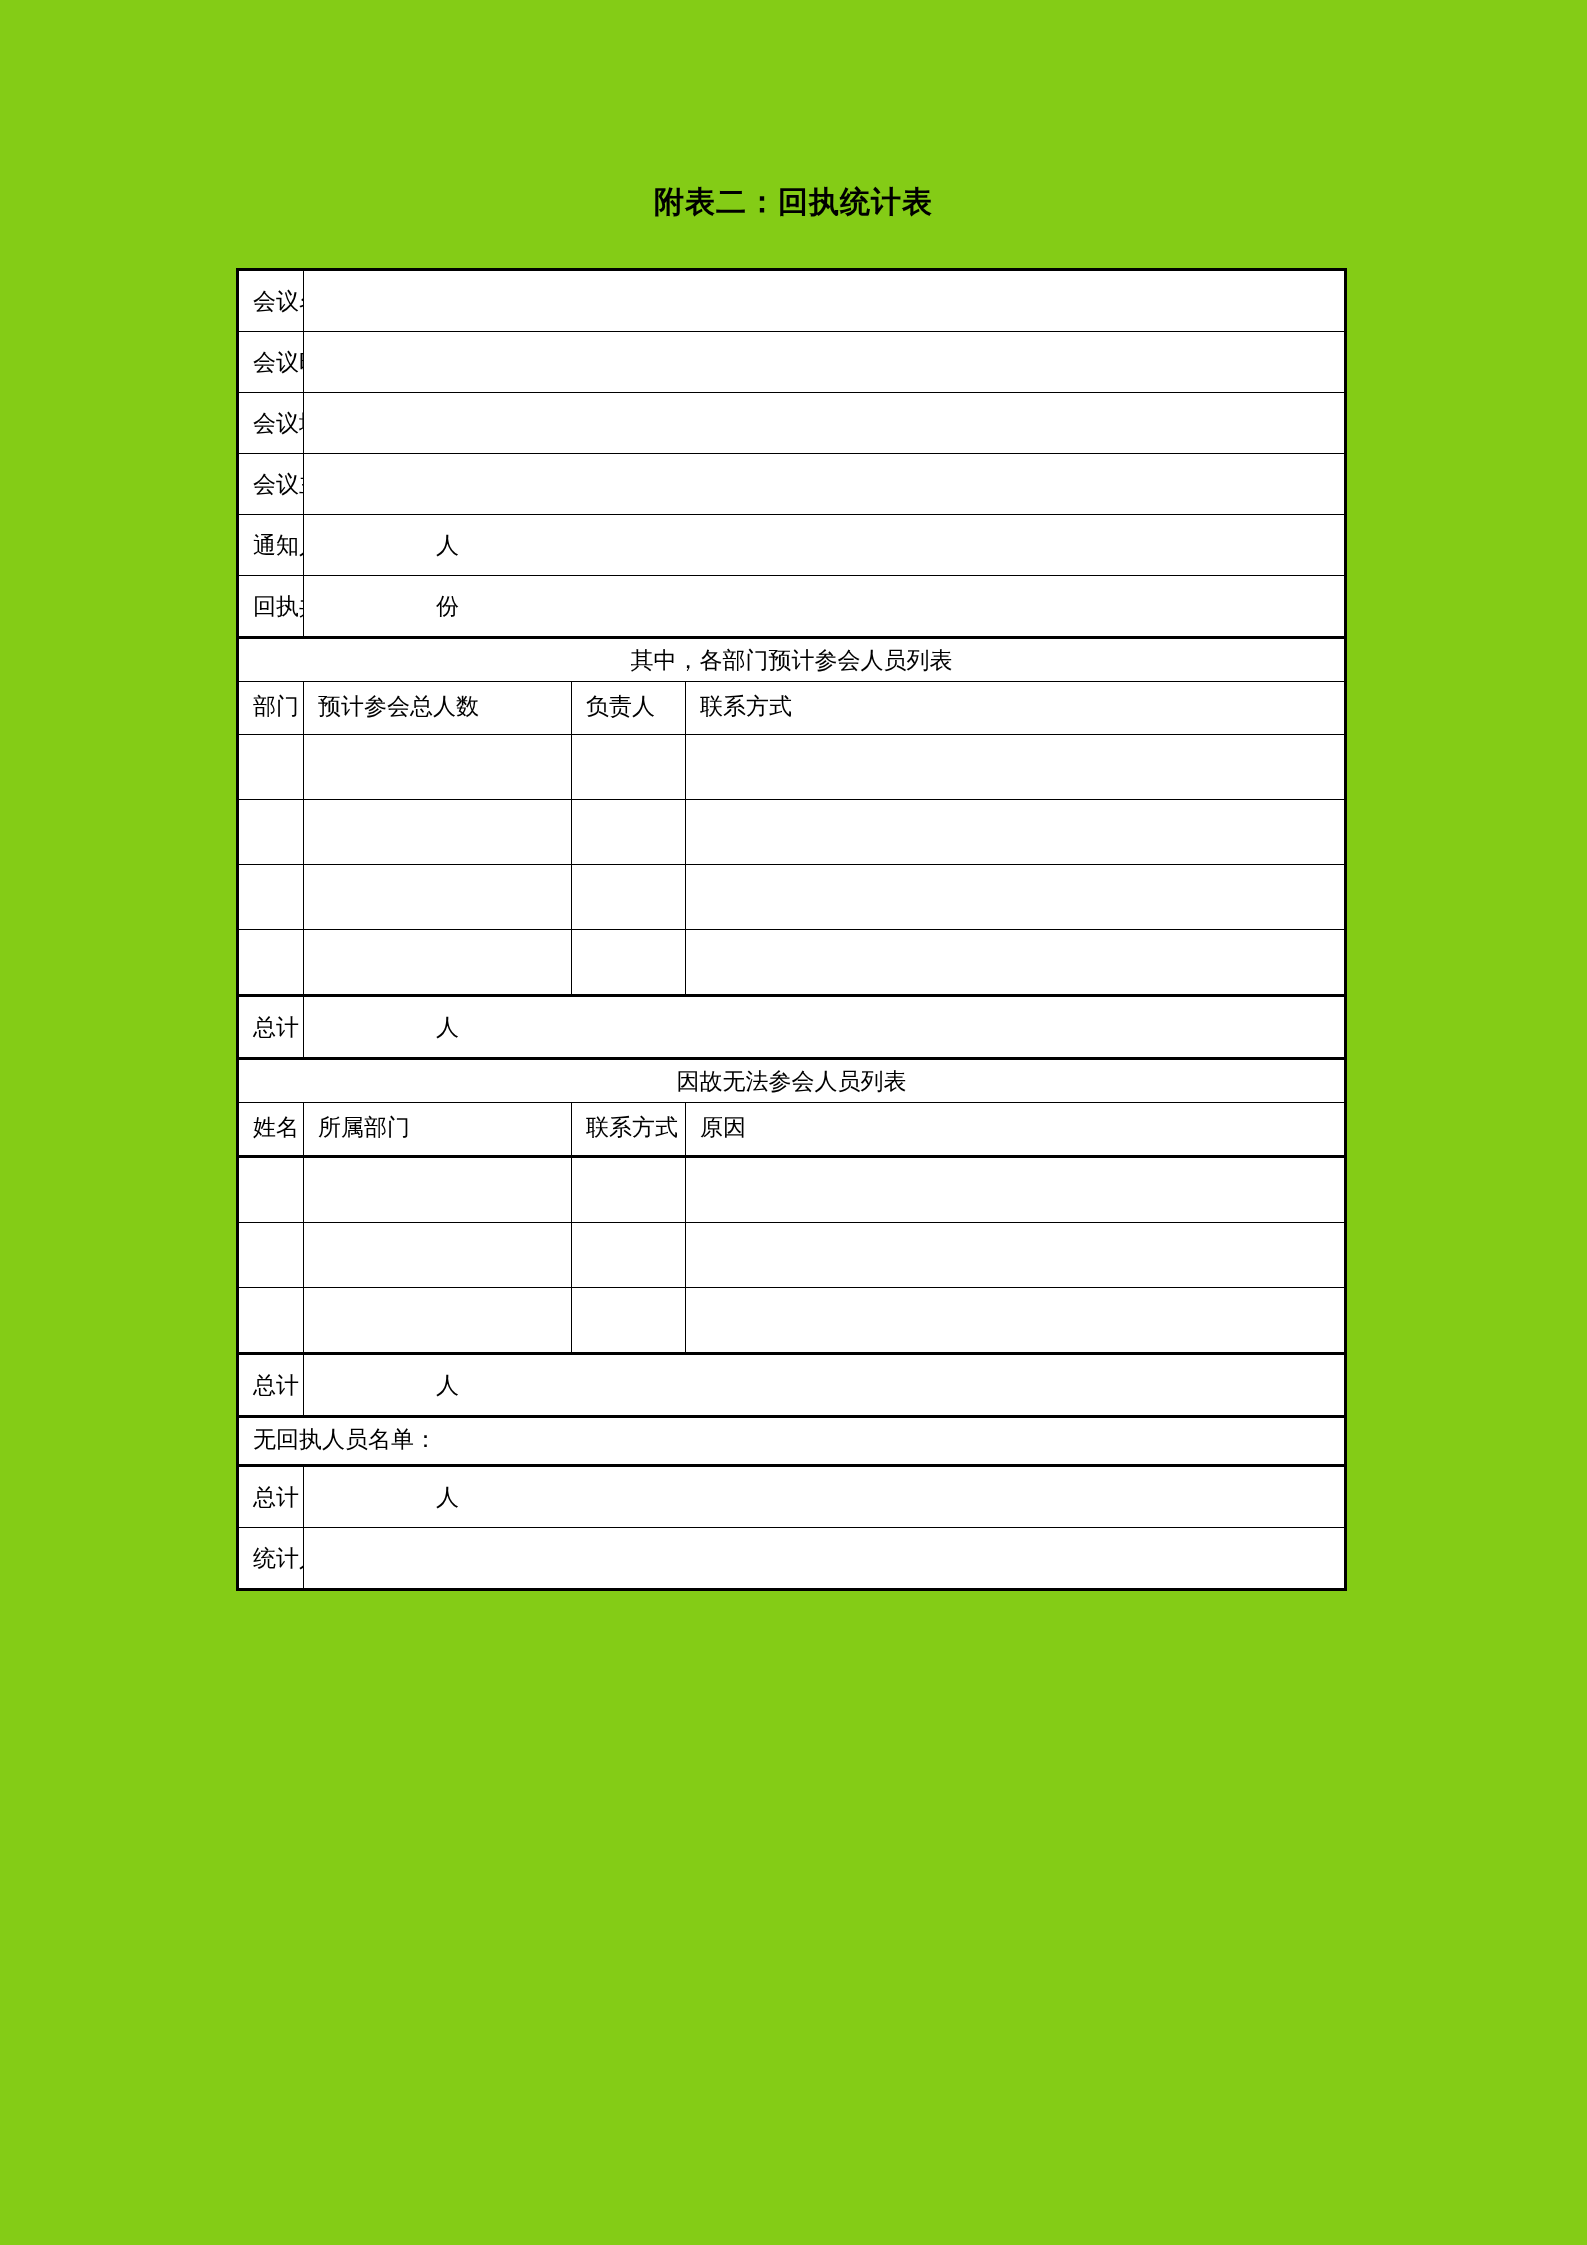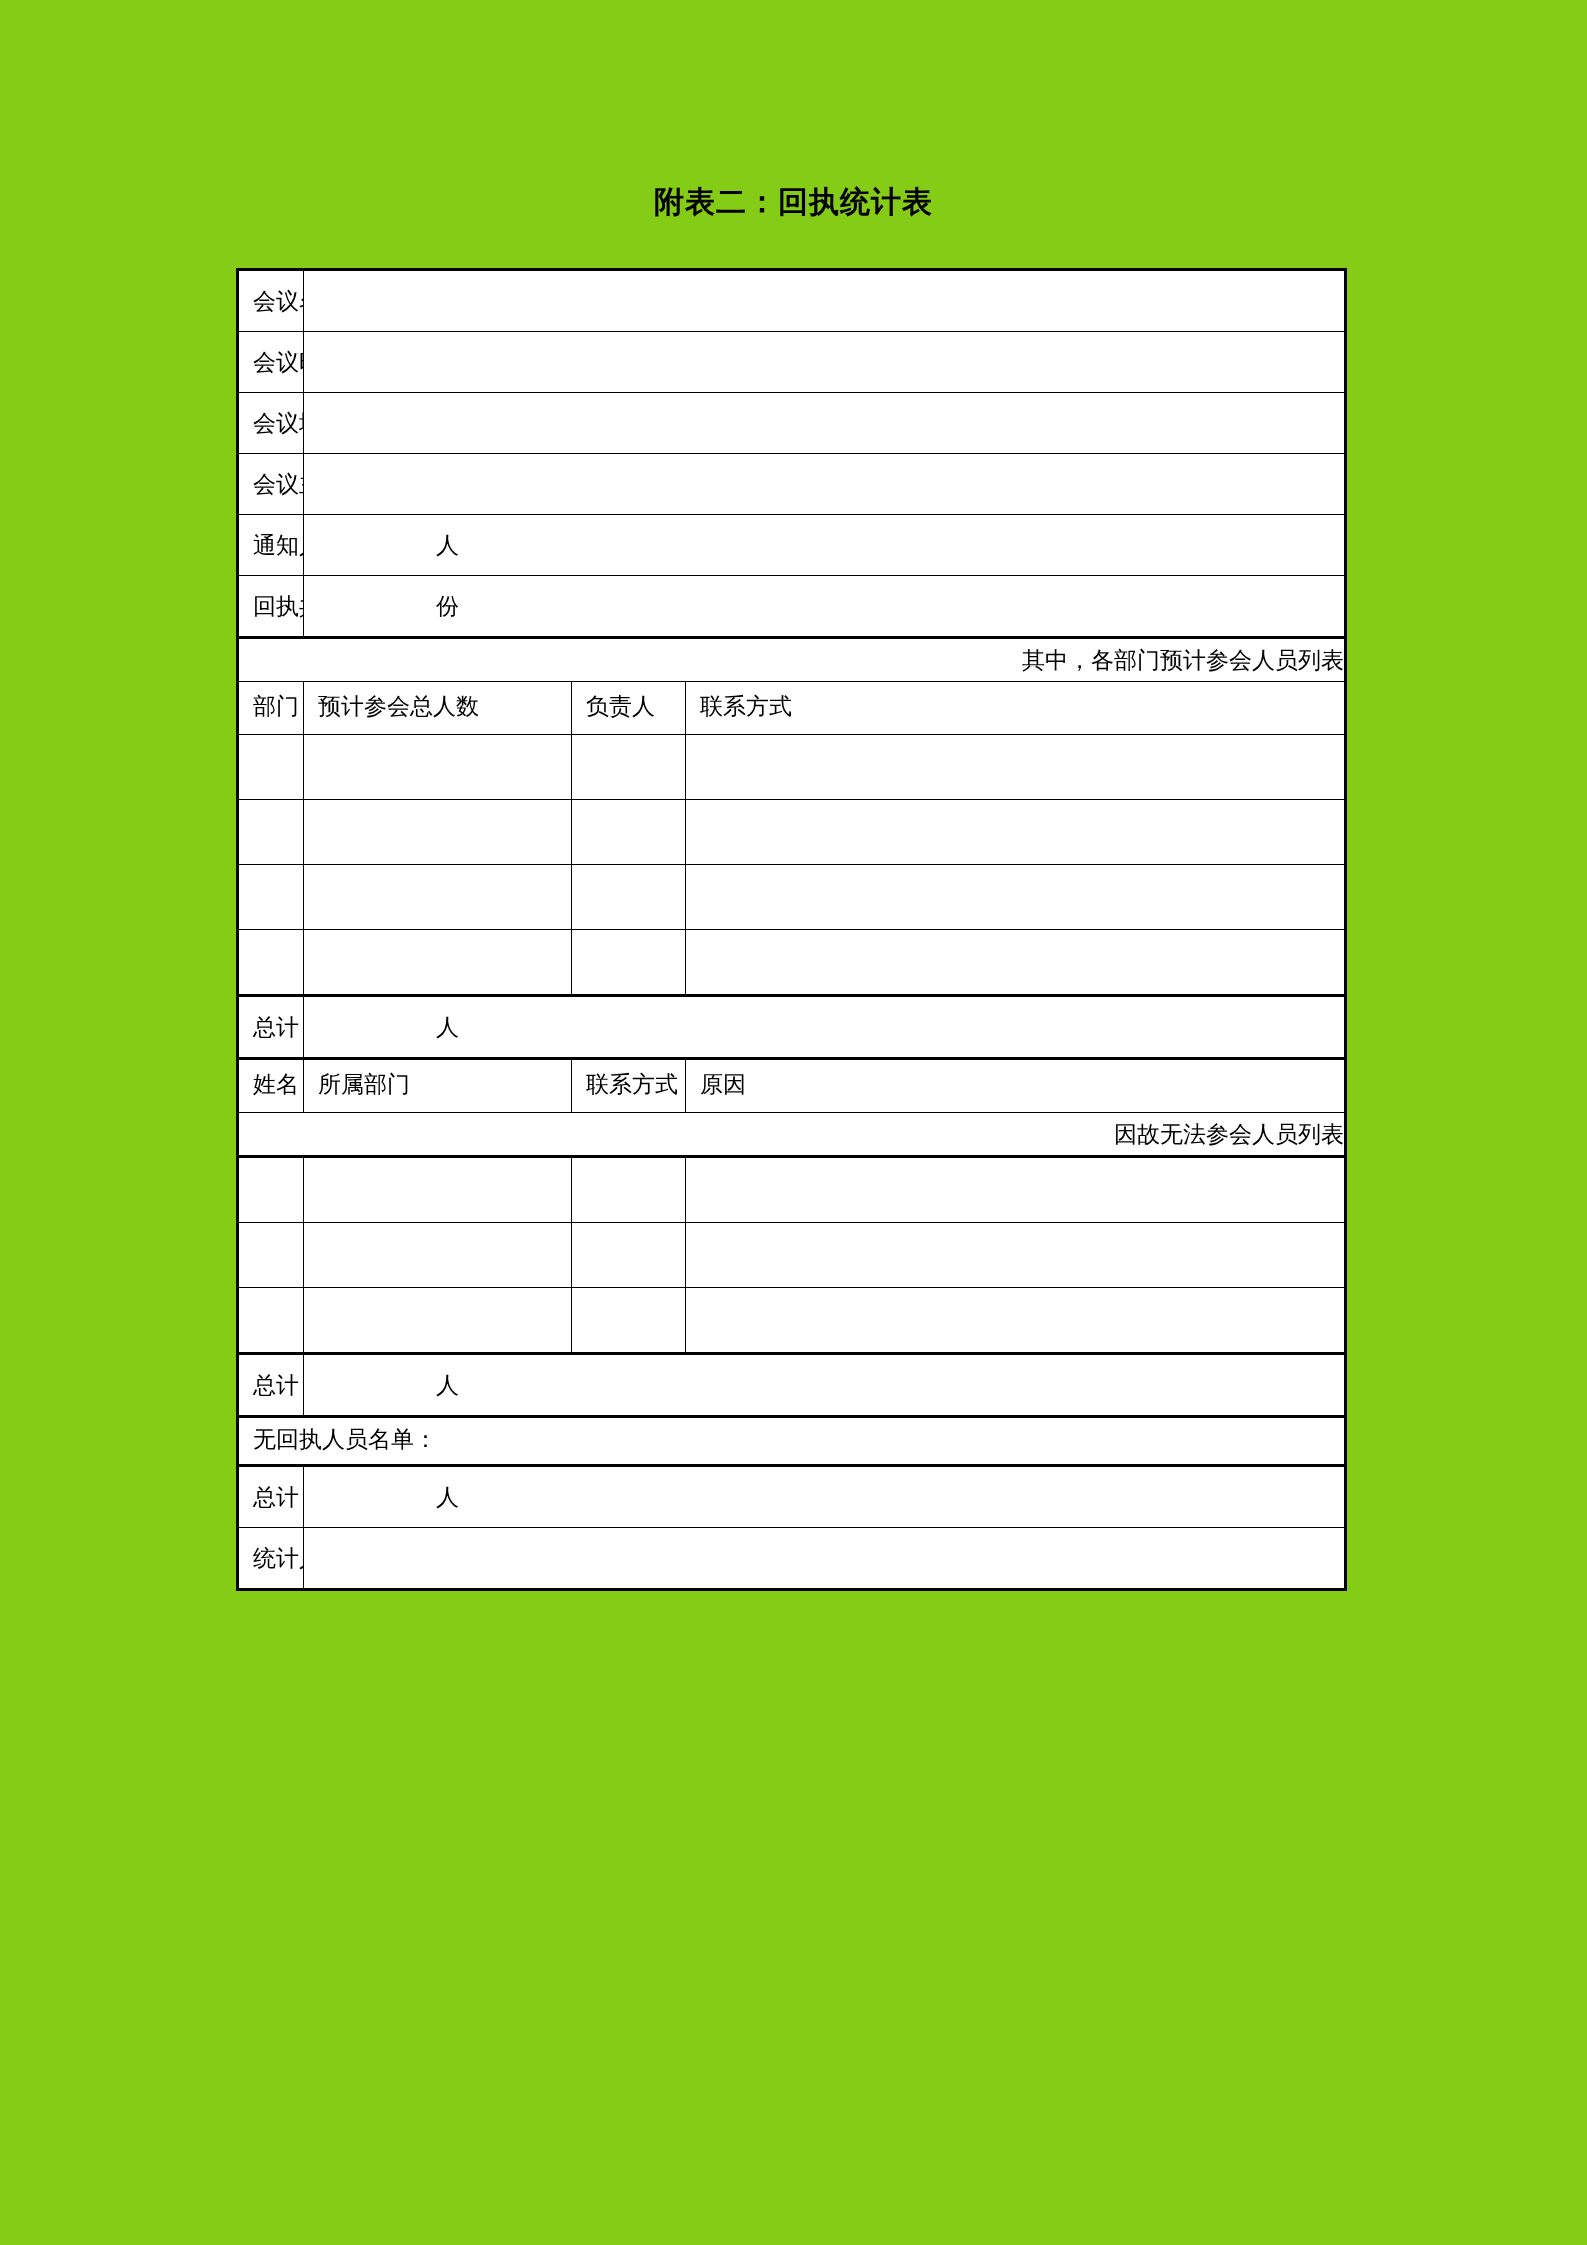--- a/index.html
+++ b/index.html
@@ -57,21 +57,21 @@
   }
   td.value {
     height: 60px;
   }
   .unit {
     display: inline-block;
     padding-left: 118px;
   }
   td.banner {
     height: 42px;
-    text-align: right;
+    text-align: center;
   }
   .banner .cell-pad {
     padding: 0;
   }
   td.colhead {
     height: 52px;
     font-family: Liberation Mono, monospace;
   }
   td.blank-row {
     height: 64px;
@@ -249,37 +249,37 @@
             <div class="cell-pad nowrap">总计</div>
           </td>
           <td class="value" colspan="4">
             <div class="cell-pad">
               <span></span><span class="unit">人</span>
             </div>
           </td>
         </tr>
 
         <tr>
+          <td class="banner" colspan="5">
+            <div class="cell-pad">因故无法参会人员列表</div>
+          </td>
+        </tr>
+
+        <tr>
           <td class="colhead">
             <div class="cell-pad nowrap">姓名</div>
           </td>
           <td class="colhead" colspan="2">
             <div class="cell-pad nowrap">所属部门</div>
           </td>
           <td class="colhead">
             <div class="cell-pad nowrap">联系方式</div>
           </td>
           <td class="colhead">
             <div class="cell-pad nowrap">原因</div>
-          </td>
-        </tr>
-
-        <tr>
-          <td class="banner" colspan="5">
-            <div class="cell-pad">因故无法参会人员列表</div>
           </td>
         </tr>
 
         <tr class="section-start">
           <td class="blank-row">
               <div class="cell-pad"></div>
             </td>
           <td class="blank-row" colspan="2">
               <div class="cell-pad"></div>
             </td>

